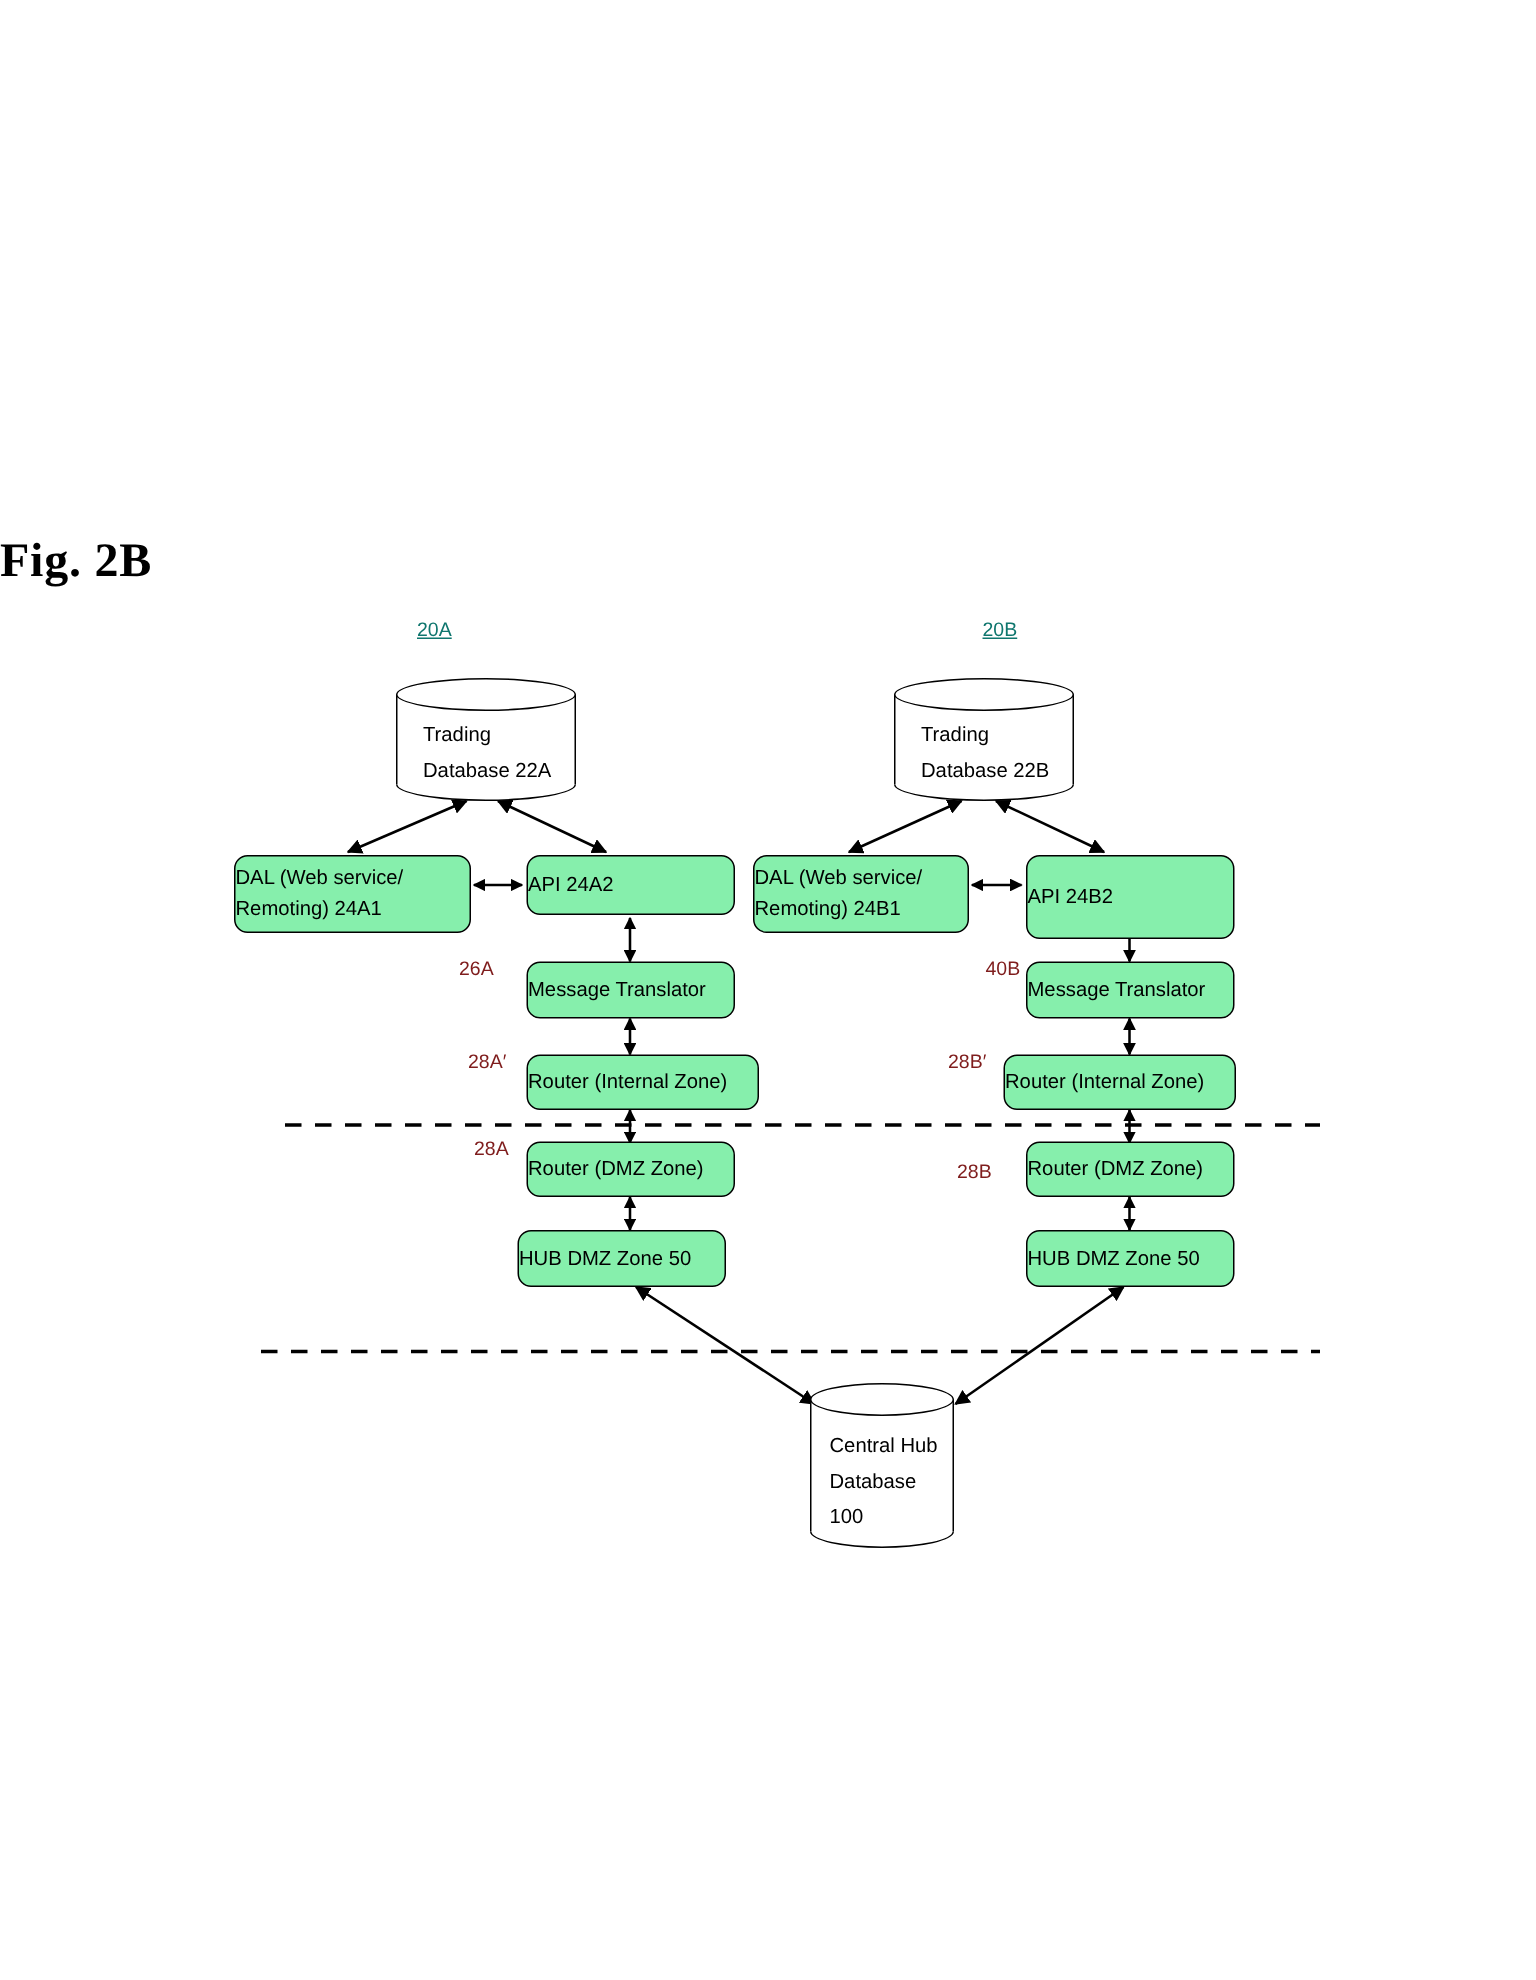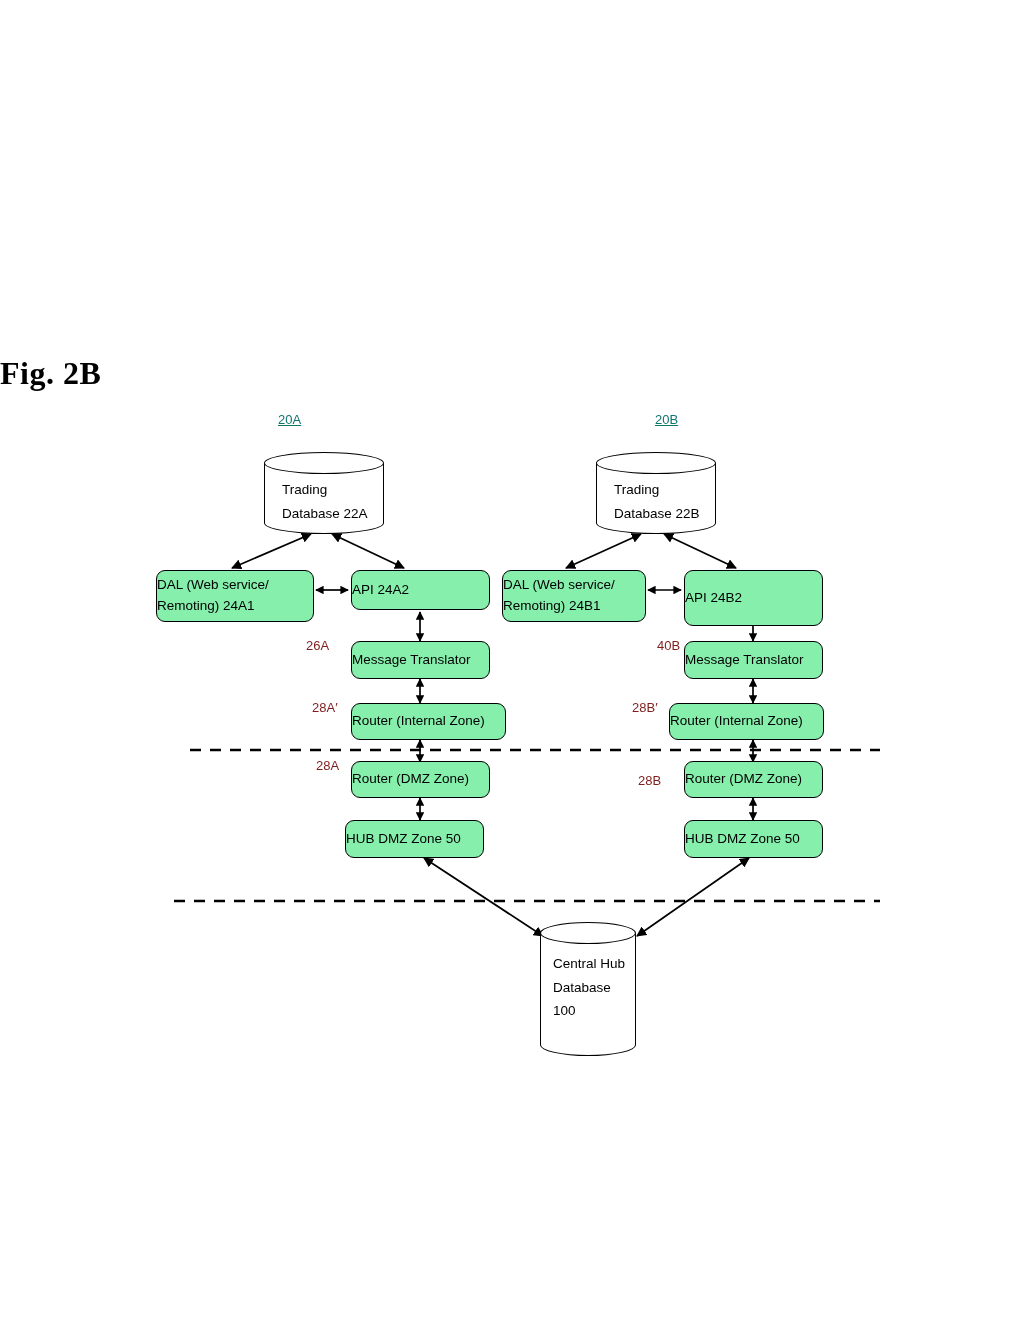--- a/index.html
+++ b/index.html
@@ -279,21 +279,21 @@
 
   <div class="ref-plain" style="left:638px; top:773px;">28B</div>
   <div class="node" style="left:684px; top:761px; width:139px; height:37px;">
     <span>Router (DMZ Zone)</span>
   </div>
 
   <div class="node" style="left:684px; top:820px; width:139px; height:38px;">
     <span>HUB DMZ Zone 50</span>
   </div>
 
-  <div class="cyl" style="left:540px; top:922px; width:96px; height:134px;">
+  <div class="cyl" style="left:540px; top:922px; width:96px; height:110px;">
     <div class="body"></div>
     <div class="bottom"></div>
     <div class="top"></div>
     <div class="label" style="top:30px; padding-left:13px;">
       <span>Central Hub</span>
       <span>Database</span>
       <span>100</span>
     </div>
   </div>
 

